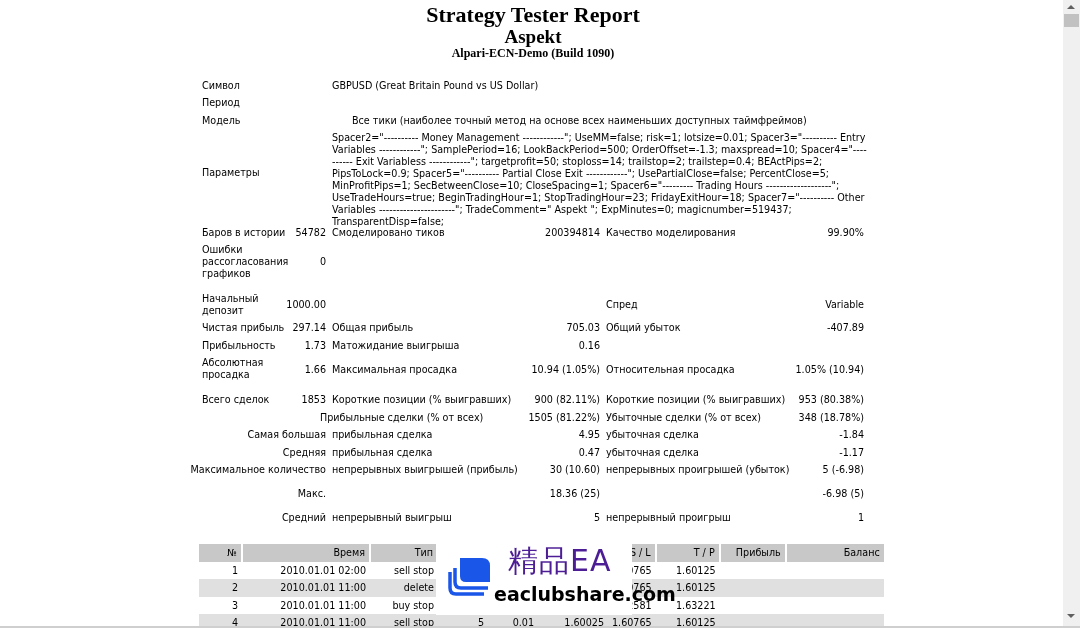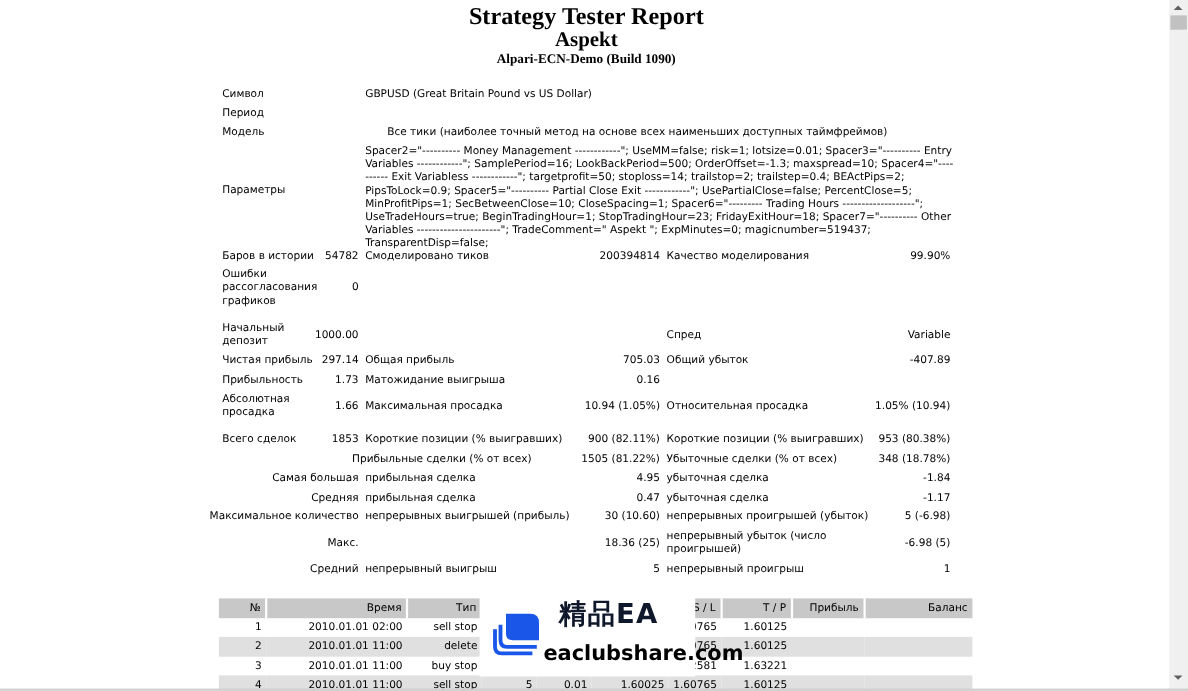--- a/index.html
+++ b/index.html
@@ -19,21 +19,21 @@
   .wrap { white-space: normal; }
 
   .tbl { position: absolute; left: 199px; top: 544px; border-collapse: collapse; font-size: 9.6px; }
   .tbl td { height: 17.5px; padding: 0 4px; text-align: right; white-space: nowrap; }
   .tbl tr.head td { background: #c8c8c8; border-right: 2px solid #fff; }
   .tbl tr.alt td { background: #e0e0e0; }
   .tbl tr.head td:last-child { border-right: none; padding-left: 39px; }
 
   .wm { position: absolute; left: 436px; top: 540px; width: 196px; height: 75px; background: #fff; }
   .wm .logo { position: absolute; left: 8px; top: 10px; width: 50px; height: 50px; }
-  .wm .cn { position: absolute; left: 72px; top: 1px; font-size: 25px; font-weight: bold; color: #0f172a; font-family: "DejaVu Sans", sans-serif; letter-spacing: 1px; }
+  .wm .cn { position: absolute; left: 72px; top: 1px; font-size: 30px; font-weight: normal; color: #4c1d95; font-family: "DejaVu Sans", sans-serif; letter-spacing: 1px; }
   .wm .url { position: absolute; left: 58px; top: 43px; font-size: 19px; font-weight: bold; color: #000000; font-family: "DejaVu Sans", sans-serif; }
 
   .scroll { position: absolute; right: 0; top: 0; width: 17px; height: 628px; background: #f0f0f0; }
   .scroll .up { position: absolute; left: 4px; top: 5px; width: 0; height: 0; border-left: 4px solid transparent; border-right: 4px solid transparent; border-bottom: 4px solid #606060; }
   .scroll .down { position: absolute; left: 4px; bottom: 10px; width: 0; height: 0; border-left: 4px solid transparent; border-right: 4px solid transparent; border-top: 4px solid #606060; }
   .scroll .thumb { position: absolute; left: 1px; top: 14px; width: 15px; height: 13px; background: #c1c1c1; }
   .hbar { position: absolute; left: 0; bottom: 0; width: 1080px; height: 2px; background: #cfcfcf; }
 </style>
 </head>
 <body>
@@ -112,21 +112,20 @@
   <div class="sm r" style="left:780px;top:447px;width:84px">-1.17</div>
 
   <div class="sm r" style="left:190px;top:464px;width:136px">Максимальное количество</div>
   <div class="sm" style="left:332px;top:464px">непрерывных выигрышей (прибыль)</div>
   <div class="sm r" style="left:500px;top:464px;width:100px">30 (10.60)</div>
   <div class="sm" style="left:606px;top:464px">непрерывных проигрышей (убыток)</div>
   <div class="sm r" style="left:780px;top:464px;width:84px">5 (-6.98)</div>
 
   <div class="sm r" style="left:200px;top:488px;width:126px">Макс.</div>
   <div class="sm r" style="left:500px;top:488px;width:100px">18.36 (25)</div>
-  <div class="sm wrap" style="left:606px;top:482px;width:150px">непрерывный убыток (число проигрышей)</div>
   <div class="sm r" style="left:780px;top:488px;width:84px">-6.98 (5)</div>
 
   <div class="sm r" style="left:200px;top:512px;width:126px">Средний</div>
   <div class="sm" style="left:332px;top:512px">непрерывный выигрыш</div>
   <div class="sm r" style="left:500px;top:512px;width:100px">5</div>
   <div class="sm" style="left:606px;top:512px">непрерывный проигрыш</div>
   <div class="sm r" style="left:780px;top:512px;width:84px">1</div>
 
   <table class="tbl">
     <tbody>

